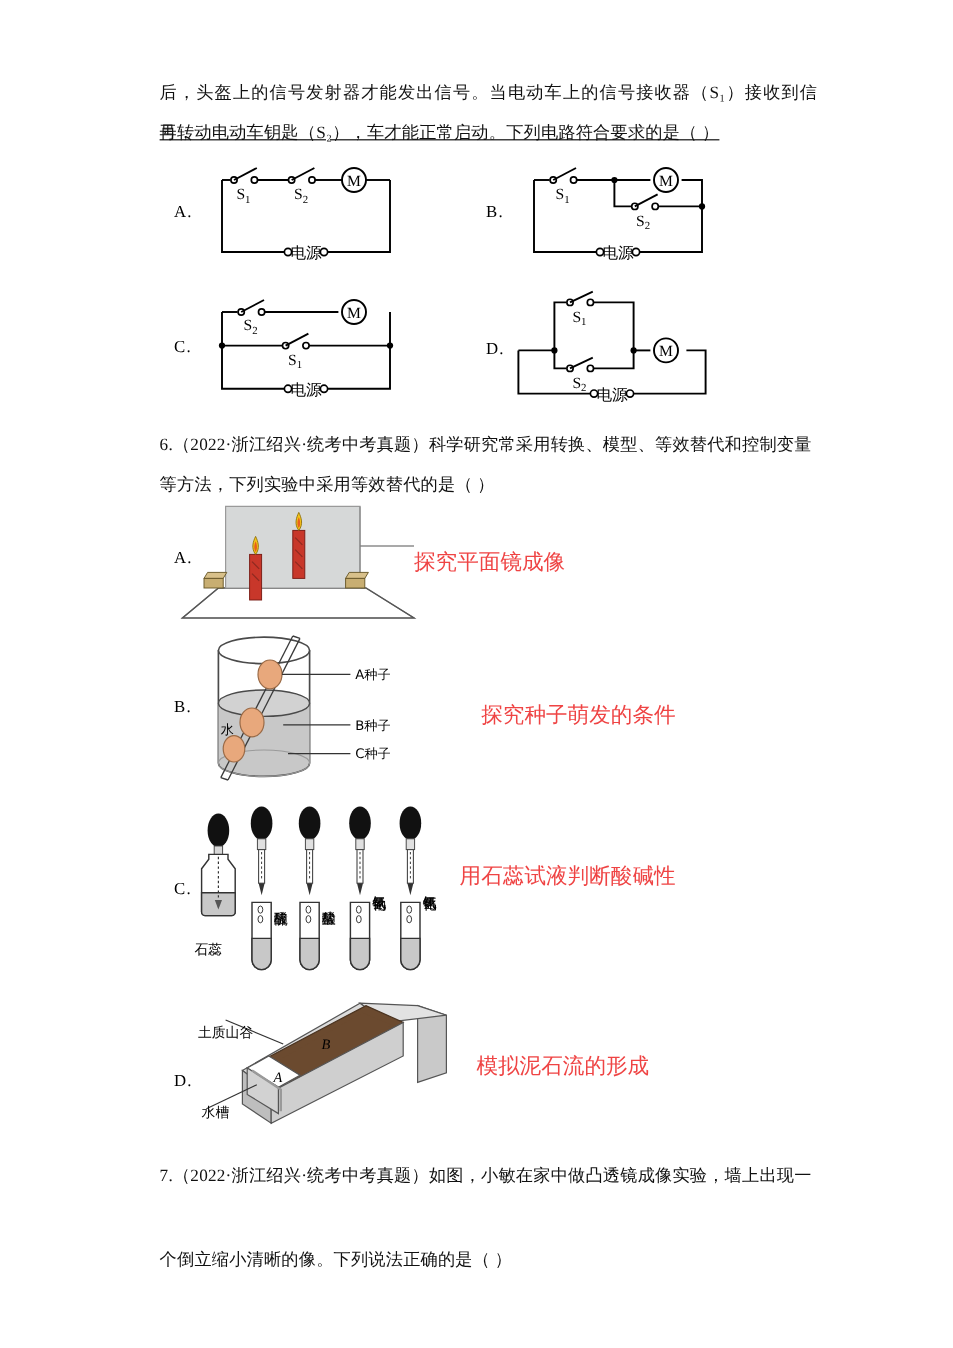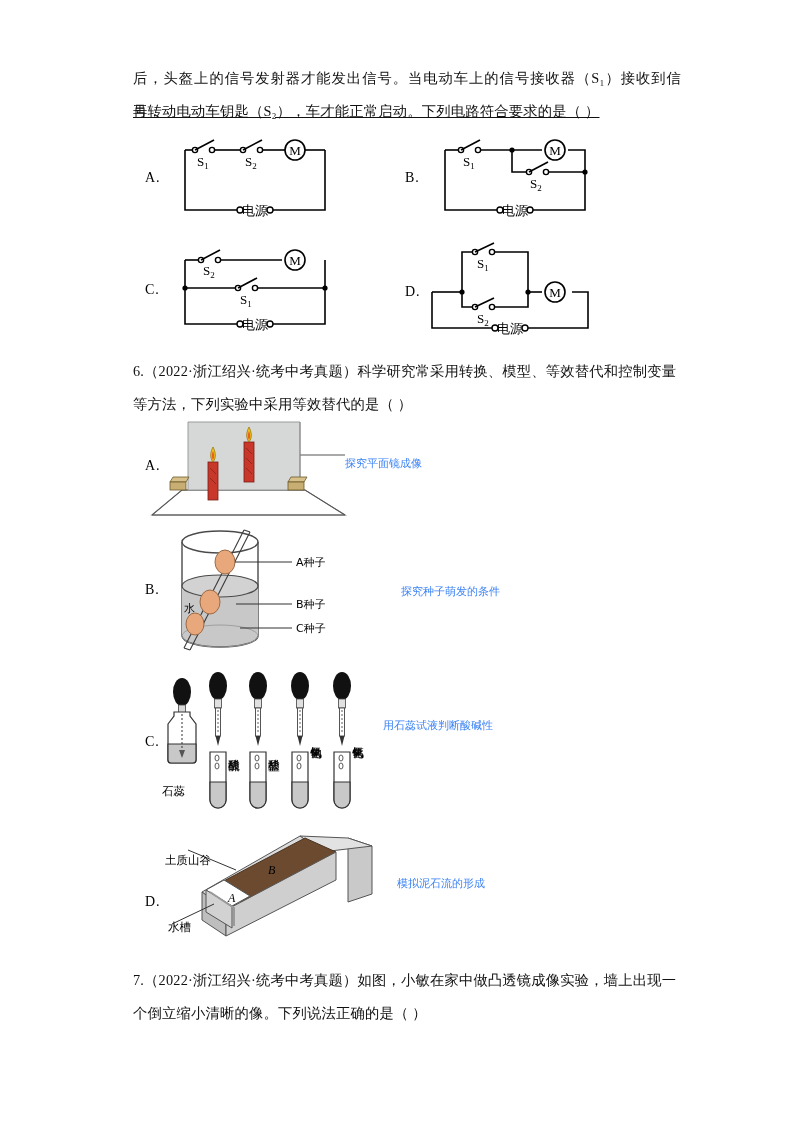--- a/index.html
+++ b/index.html
@@ -41,23 +41,23 @@
   .term { fill:#fff; stroke:#000; stroke-width:1.4; }
   .lbl { font-family:"Liberation Serif",serif; font-size:13px; fill:#000; }
   .lbl-sub { font-size:9px; }
   .cn { font-family:"DejaVu Sans","Liberation Sans",sans-serif; font-size:13px; fill:#000; }
 
   
   .q6opt { position: absolute; }
   .q6cap {
     position:absolute;
     font-family:Liberation Sans, sans-serif;
-    font-size:11px;
+    font-size:18px;
     white-space:nowrap;
-    color:#3b82f6;
+    color:#ef4444;
   }
   .figtext { font-family:"DejaVu Sans","Liberation Sans",sans-serif; font-size:11px; fill:#000;}
   .figtext-it { font-family:"Liberation Serif",serif; font-style:italic; font-size:12px; fill:#000;}
   .vlabel {
     position:absolute;
     writing-mode: vertical-rl;
     font-family:"DejaVu Sans","Liberation Sans",sans-serif;
     font-size:11.5px;
     line-height: 12px;
     letter-spacing:0px;
@@ -397,15 +397,15 @@
 
       <line x1="48" y1="18" x2="96" y2="38" stroke="#333" stroke-width="1"></line>
       <line x1="32" y1="92" x2="74" y2="72" stroke="#333" stroke-width="1"></line>
     </svg>
     <div class="hlabel" style="left:25px; top:21px;">土质山谷</div>
     <div class="hlabel" style="left:28px; top:88px;">水槽</div>
     <div class="q6cap" style="left:217px; top:44px;margin-left:40px;">模拟泥石流的形成</div>
   </div>
 
   <div class="para" style="top:964px;">7.（2022·浙江绍兴·统考中考真题）如图，小敏在家中做凸透镜成像实验，墙上出现一</div>
-  <div class="para" style="top:997px;">个倒立缩小清晰的像。下列说法正确的是（     ）</div>
+  <div class="para" style="top:1034px;">个倒立缩小清晰的像。下列说法正确的是（     ）</div>
 
 </div>
 
 </body></html>

